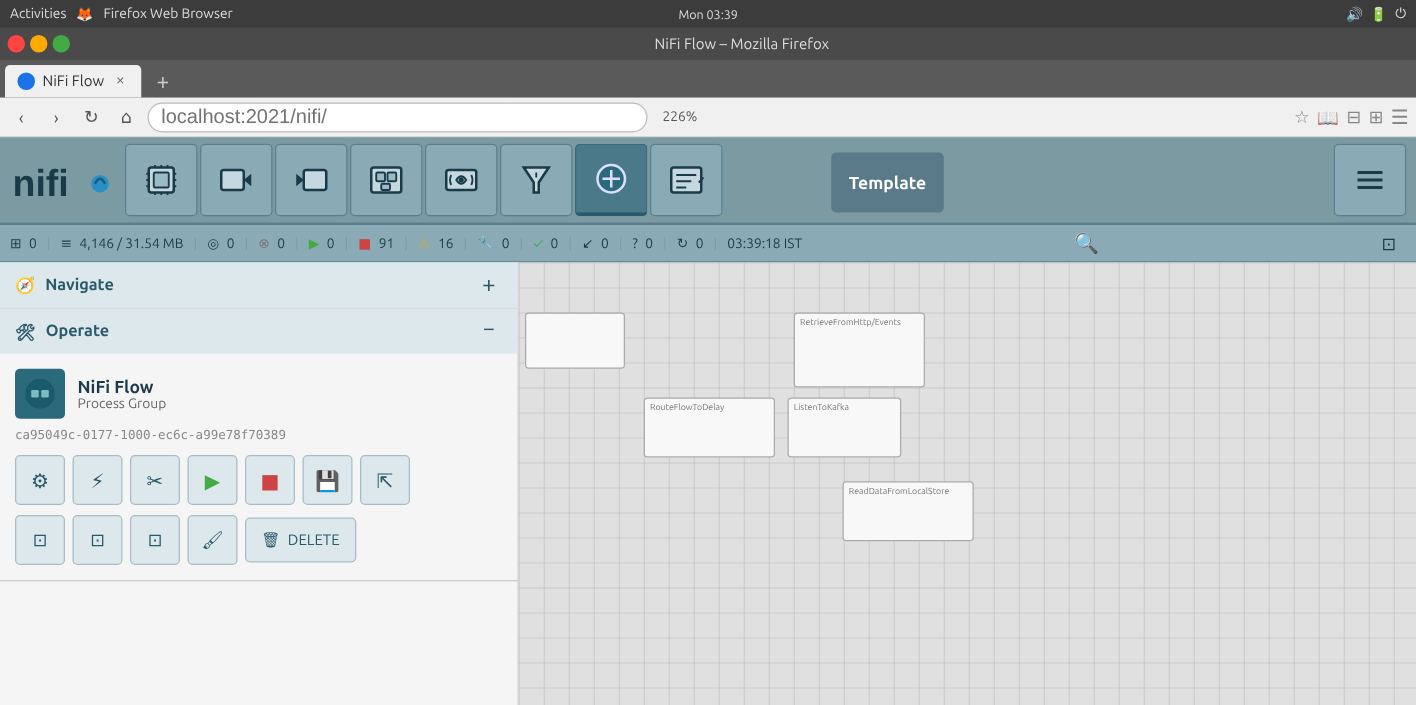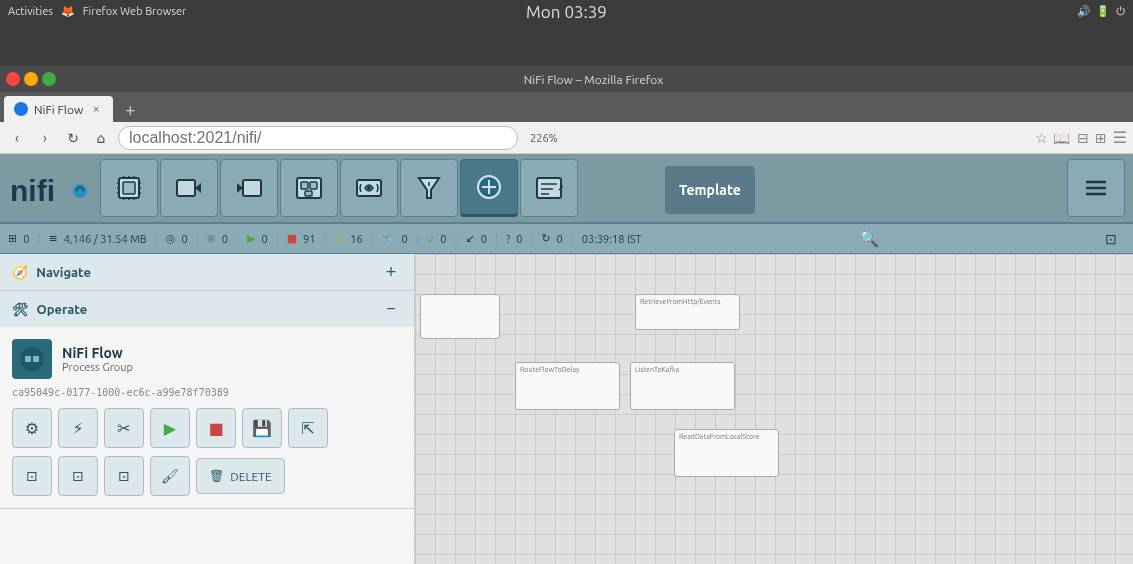--- a/index.html
+++ b/index.html
@@ -10,30 +10,29 @@
       height: 22px;
       background: #3c3c3c;
       display: flex;
       align-items: center;
       justify-content: space-between;
       padding: 0 8px;
       color: #ddd;
       font-size: 11px;
     }
     .os-bar-left { display: flex; align-items: center; gap: 8px; }
-    .os-bar-center { position: absolute; left: 50%; transform: translateX(-50%); color: #ddd; font-size: 17px; }
+    .os-bar-center { position: absolute; left: 50%; transform: translateX(-50%); color: #ddd; font-size: 10px; }
     .os-bar-right { display: flex; align-items: center; gap: 6px; font-size: 11px; }
     .browser-titlebar {
       height: 26px;
       background: #4a4a4a;
       display: flex;
       align-items: center;
       padding: 0 6px;
       gap: 4px;
-      margin-top: 44px;
     }
     .win-ctrl { width: 14px; height: 14px; border-radius: 50%; display: inline-block; }
     .win-close { background: #f44; }
     .win-min { background: #fa0; }
     .win-max { background: #4a4; }
 
     
     .tab-bar {
       height: 30px;
       background: #5a5a5a;
@@ -562,29 +561,29 @@
         </div>
       </div>
     </div>
   </div>
 
   <div class="canvas-area">
 
     <div class="canvas-box" style="left:5px;top:40px;width:80px;height:45px;"></div>
 
 
-    <div class="canvas-box" style="left:220px;top:40px;width:105px;height:36px;">
+    <div class="canvas-box" style="left:220px;top:40px;width:105px;height:60px;">
       <span style="font-size:7px;color:#777;">RetrieveFromHttp/Events</span>
     </div>
 
     <div class="canvas-box" style="left:100px;top:108px;width:105px;height:48px;">
       <span style="font-size:7px;color:#777;">RouteFlowToDelay</span>
     </div>
 
-    <div class="canvas-box" style="left:215px;top:108px;width:105px;height:48px;">
+    <div class="canvas-box" style="left:215px;top:108px;width:91px;height:48px;">
       <span style="font-size:7px;color:#777;">ListenToKafka</span>
     </div>
 
     <div class="canvas-box" style="left:215px;top:175px;width:105px;height:48px;margin-left:44px;">
       <span style="font-size:7px;color:#777;">ReadDataFromLocalStore</span>
     </div>
 
   </div>
 
 </div>

